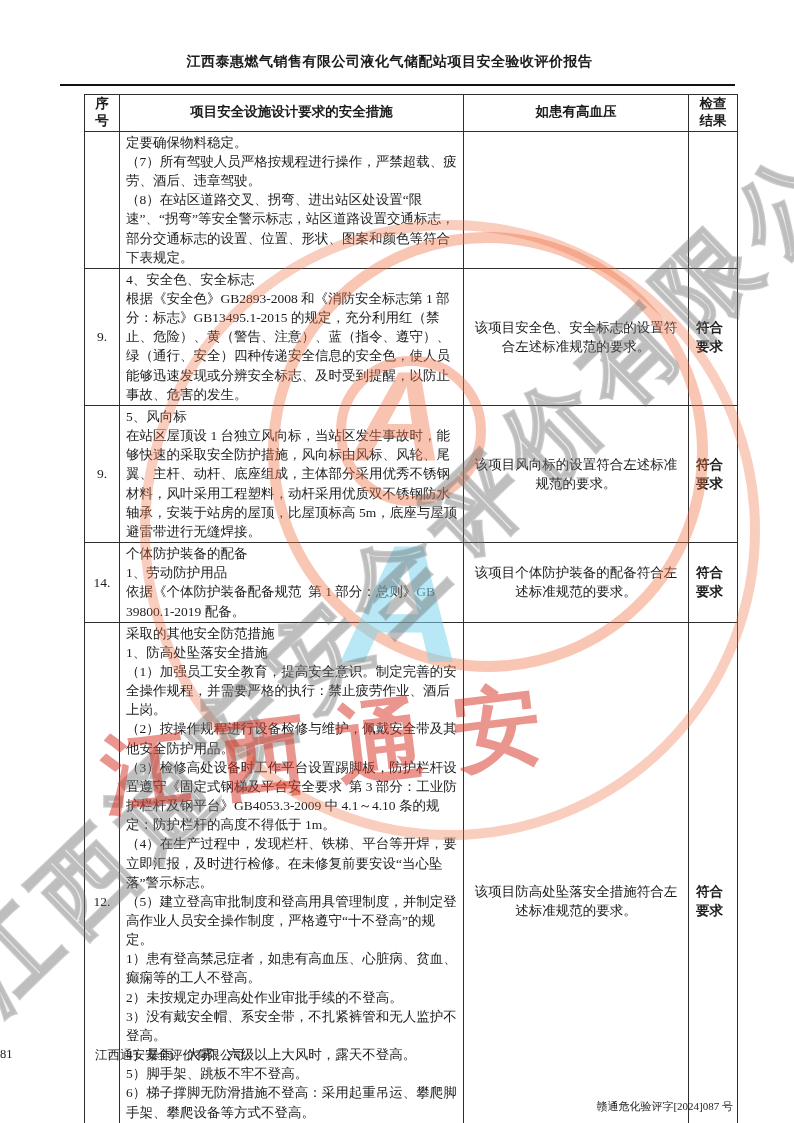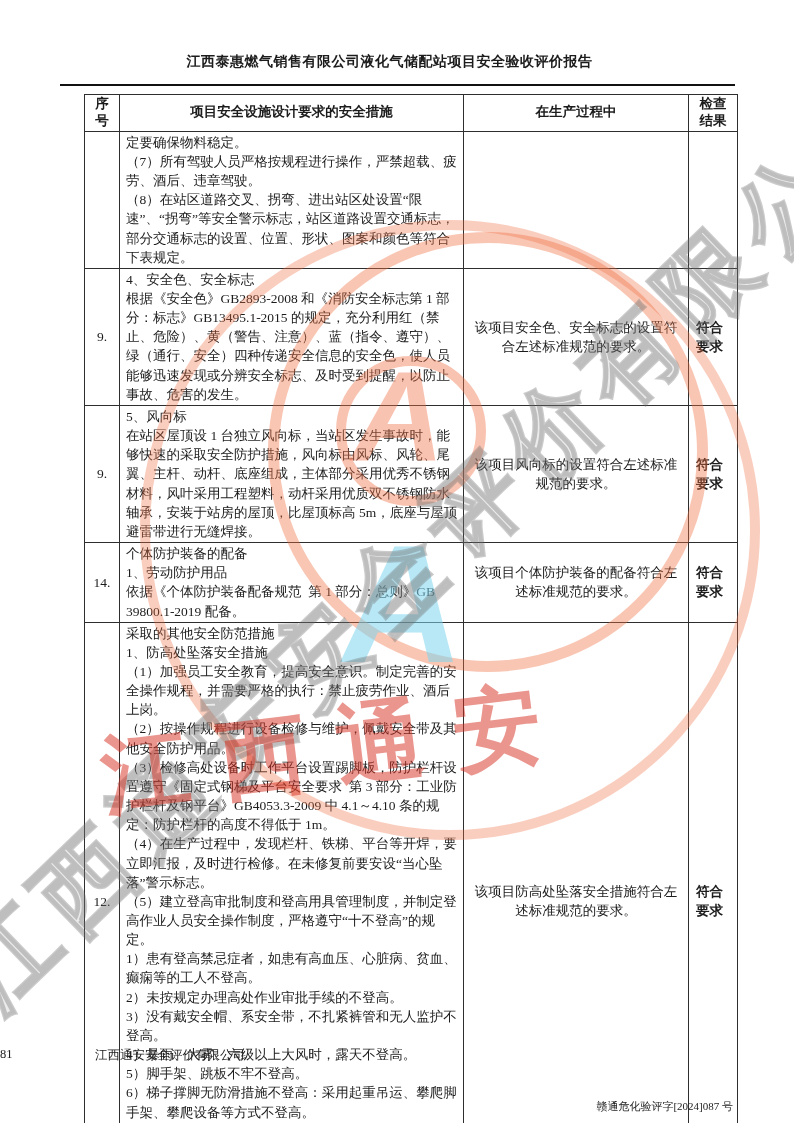--- a/index.html
+++ b/index.html
@@ -95,21 +95,21 @@
     <col style="width:35px">
       <col style="width:344px">
       <col style="width:225px">
       <col style="width:49px">
   </colgroup>
   <tbody>
       <tr class="h-head">
     <th>序
 号</th>
     <th>项目安全设施设计要求的安全措施</th>
-    <th>在生产过程中</th>
+    <th>如患有高血压</th>
     <th>检查
 结果</th>
   </tr>
   <tr class="h-cont">
     <td class="cell-idx"></td>
     <td class="cell-measures">定要确保物料稳定。
 （7）所有驾驶人员严格按规程进行操作，严禁超载、疲劳、酒后、违章驾驶。
 （8）在站区道路交叉、拐弯、进出站区处设置“限速”、“拐弯”等安全警示标志，站区道路设置交通标志，部分交通标志的设置、位置、形状、图案和颜色等符合下表规定。</td>
     <td class="cell-check"></td>
     <td class="cell-result"></td>

